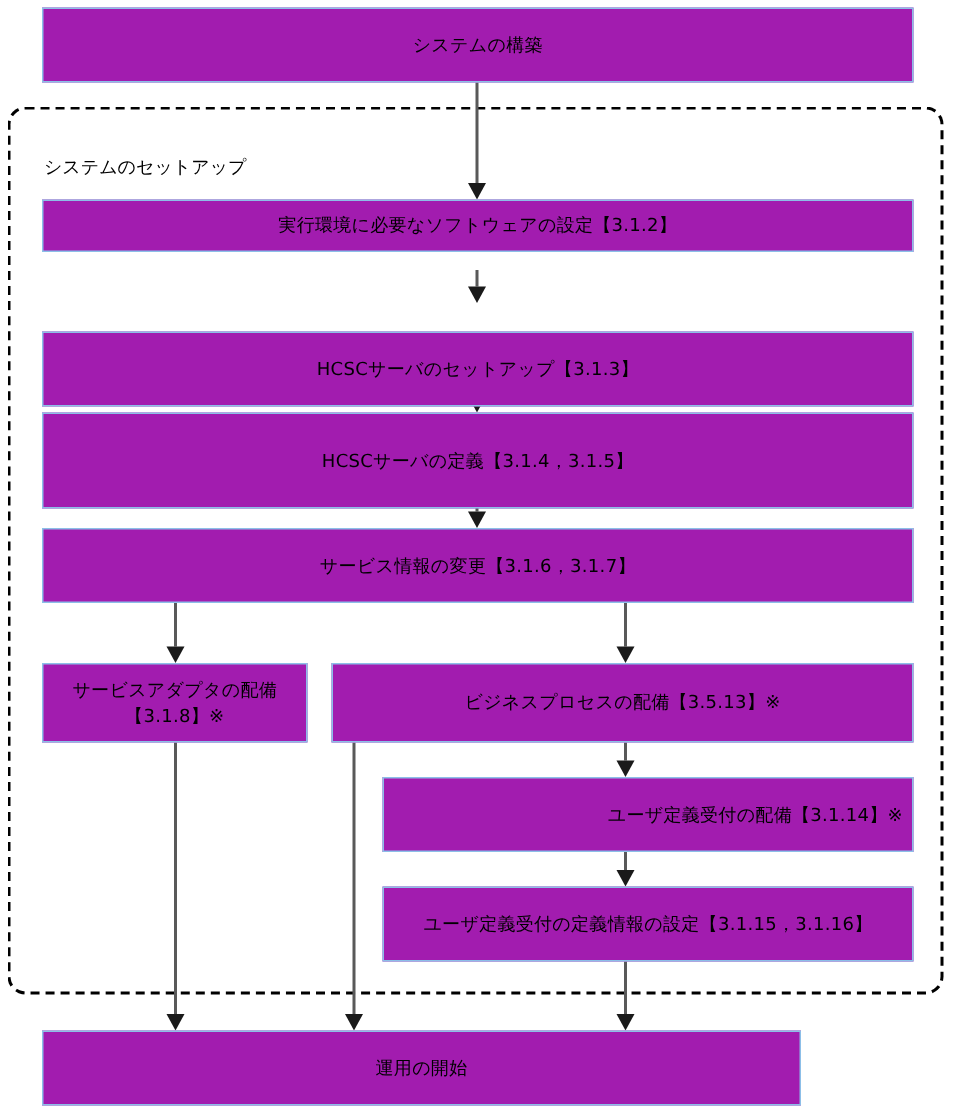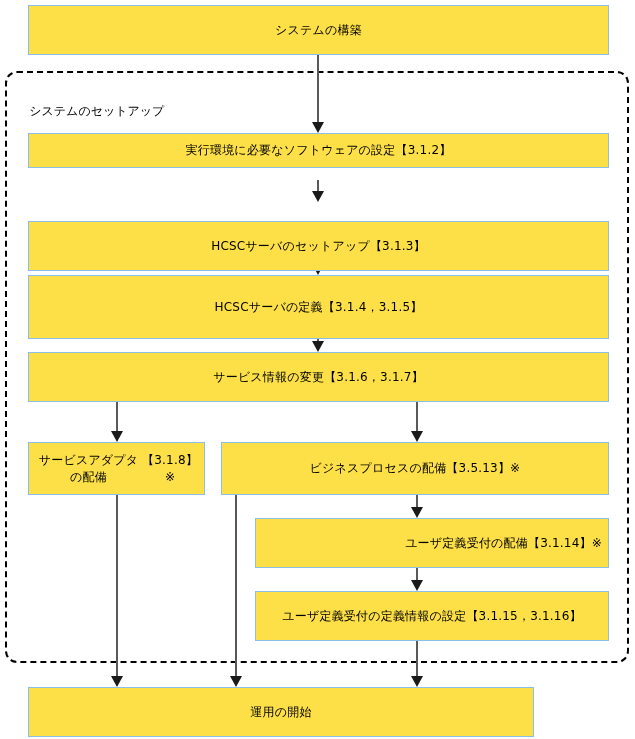--- a/index.html
+++ b/index.html
@@ -6,21 +6,21 @@
   body{
     font-family:"DejaVu Sans","Liberation Sans",sans-serif;
     width:635px;height:739px;position:relative;overflow:hidden;
     -webkit-font-smoothing:none;
   }
   #canvas{position:absolute;left:0;top:0;width:635px;height:739px;}
 
   
   .box{
     position:absolute;
-    background:#fde047;
+    background:#a21caf;
     border:1px solid #8cbfe8;
     box-sizing:border-box;
     display:flex;
     align-items:center;
     justify-content:center;
     text-align:center;
     color:#000000;
     font-size:12px;
     line-height:17px;
     letter-spacing:.2px;
@@ -91,21 +91,21 @@
   </div>
 
   <div class="box" style="left:28px;top:275px;width:581px;height:64px;">
     <span>HCSCサーバの定義【3.1.4，3.1.5】</span>
   </div>
 
   <div class="box" style="left:28px;top:352px;width:581px;height:50px;">
     <span>サービス情報の変更【3.1.6，3.1.7】</span>
   </div>
 
-  <div class="box" style="left:28px;top:442px;width:177px;height:53px;flex-direction:row;justify-content:center;">
+  <div class="box" style="left:28px;top:442px;width:177px;height:53px;flex-direction:column;justify-content:center;">
     <span>サービスアダプタの配備</span>
     <span>【3.1.8】※</span>
   </div>
 
   <div class="box" style="left:221px;top:442px;width:388px;height:53px;">
     <span>ビジネスプロセスの配備【3.5.13】※</span>
   </div>
 
   <div class="box" style="left:255px;top:518px;width:354px;height:50px;justify-content:flex-end;">
     <span>ユーザ定義受付の配備【3.1.14】※</span>

